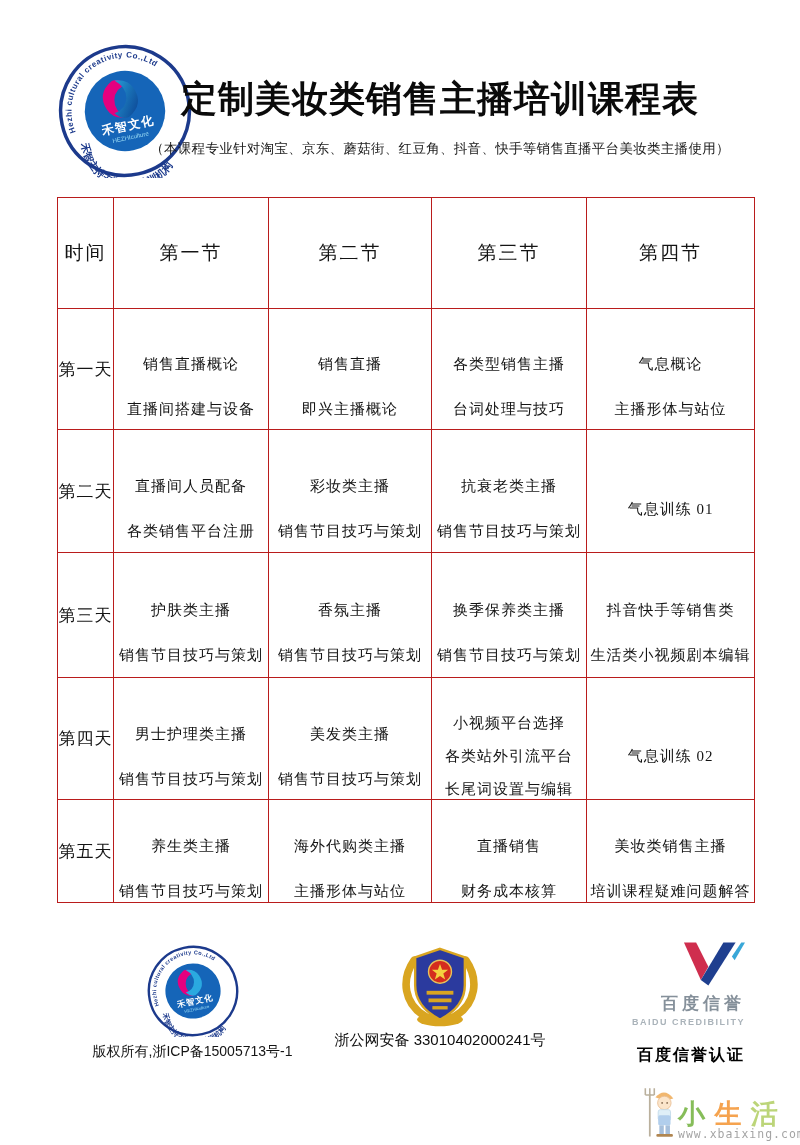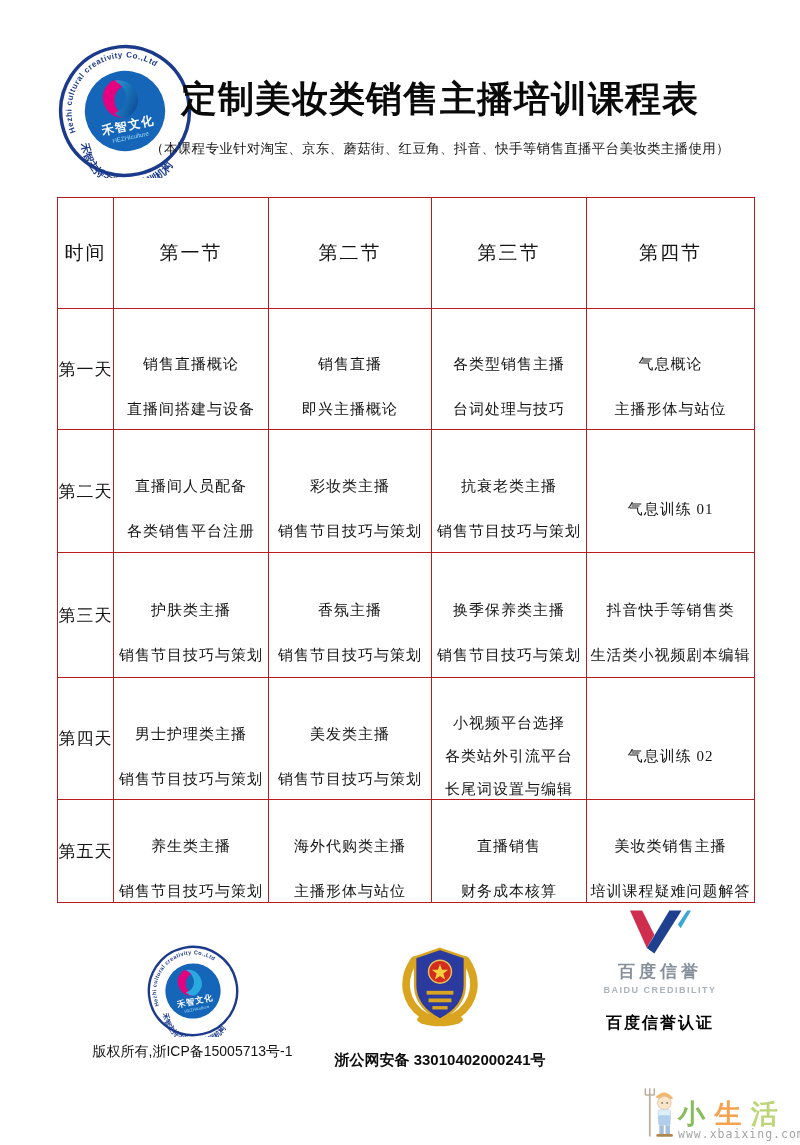--- a/index.html
+++ b/index.html
@@ -27,22 +27,22 @@
   td.cell .stack.tight{gap:14px;}
   .line{font-size:15px;letter-spacing:1px;white-space:nowrap;}
   tr.r1{height:121px;} tr.r2{height:123px;} tr.r3{height:125px;} tr.r4{height:121px;} tr.r5{height:103px;}
 
   
   .f-col{position:absolute;display:flex;flex-direction:column;align-items:center;}
   .f-left{left:75px;top:945px;width:235px;}
   .f-left .hezhi-small{width:92px;height:92px;}
   .f-caption{margin-top:6px;font-size:14px;font-weight:400;color:#151515;white-space:nowrap;}
   .f-mid{left:340px;top:943px;width:200px;}
-  .f-mid .police-caption{margin-top:20px;font-size:15px;font-weight:700;color:#0d0d0d;white-space:nowrap;}
-  .f-right{left:575px;top:908px;width:170px;}
+  .f-mid .police-caption{margin-top:0;font-size:15px;font-weight:400;color:#0d0d0d;white-space:nowrap;}
+  .f-right{left:575px;top:940px;width:170px;align-items:flex-end;}
   .baidu-v{width:62px;height:48px;}
   .baidu-cn{margin-top:4px;font-size:17px;letter-spacing:4px;color:#85909a;font-weight:600;}
   .baidu-en{margin-top:2px;font-size:9px;letter-spacing:1.5px;color:#aab3ba;font-weight:600;}
   .baidu-cert{margin-top:18px;font-size:16px;font-weight:700;color:#000000;letter-spacing:2px;}
 
   
   .watermark{position:absolute;right:4px;bottom:4px;width:152px;display:flex;align-items:flex-end;opacity:.9;}
   .wm-farmer{width:34px;height:56px;flex:none;}
   .wm-right{display:flex;flex-direction:column;align-items:flex-start;}
   .wm-title{font-size:27px;font-weight:900;line-height:1;font-family:"DejaVu Sans",sans-serif;}

